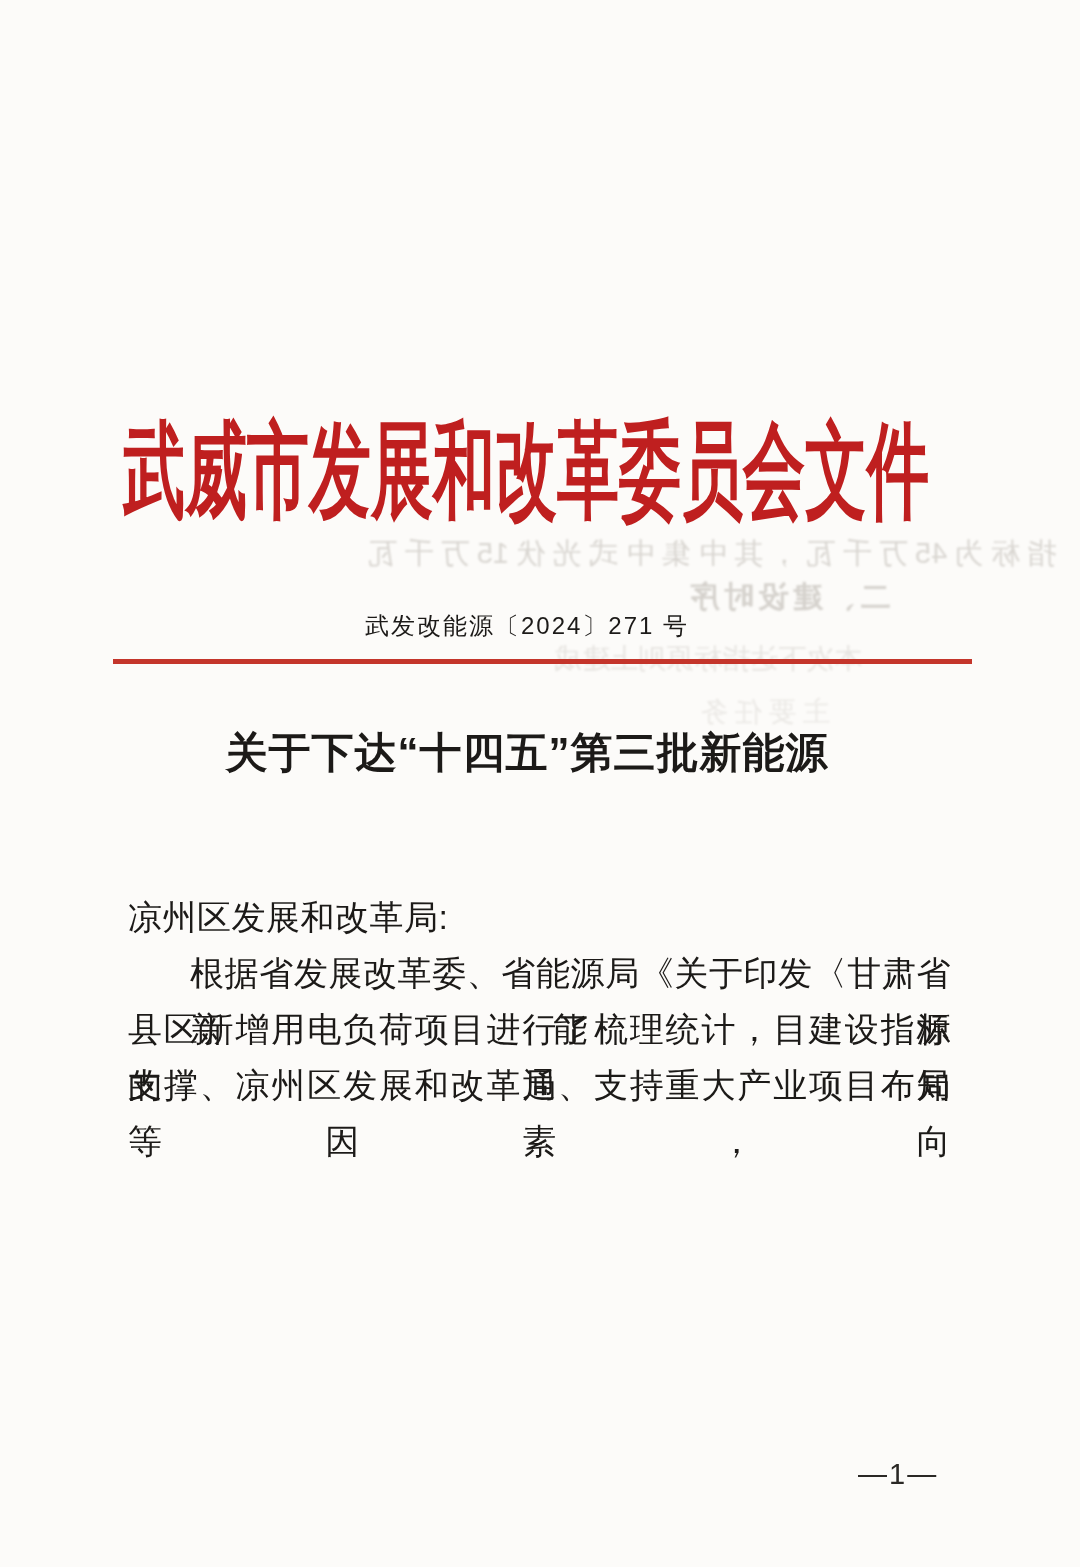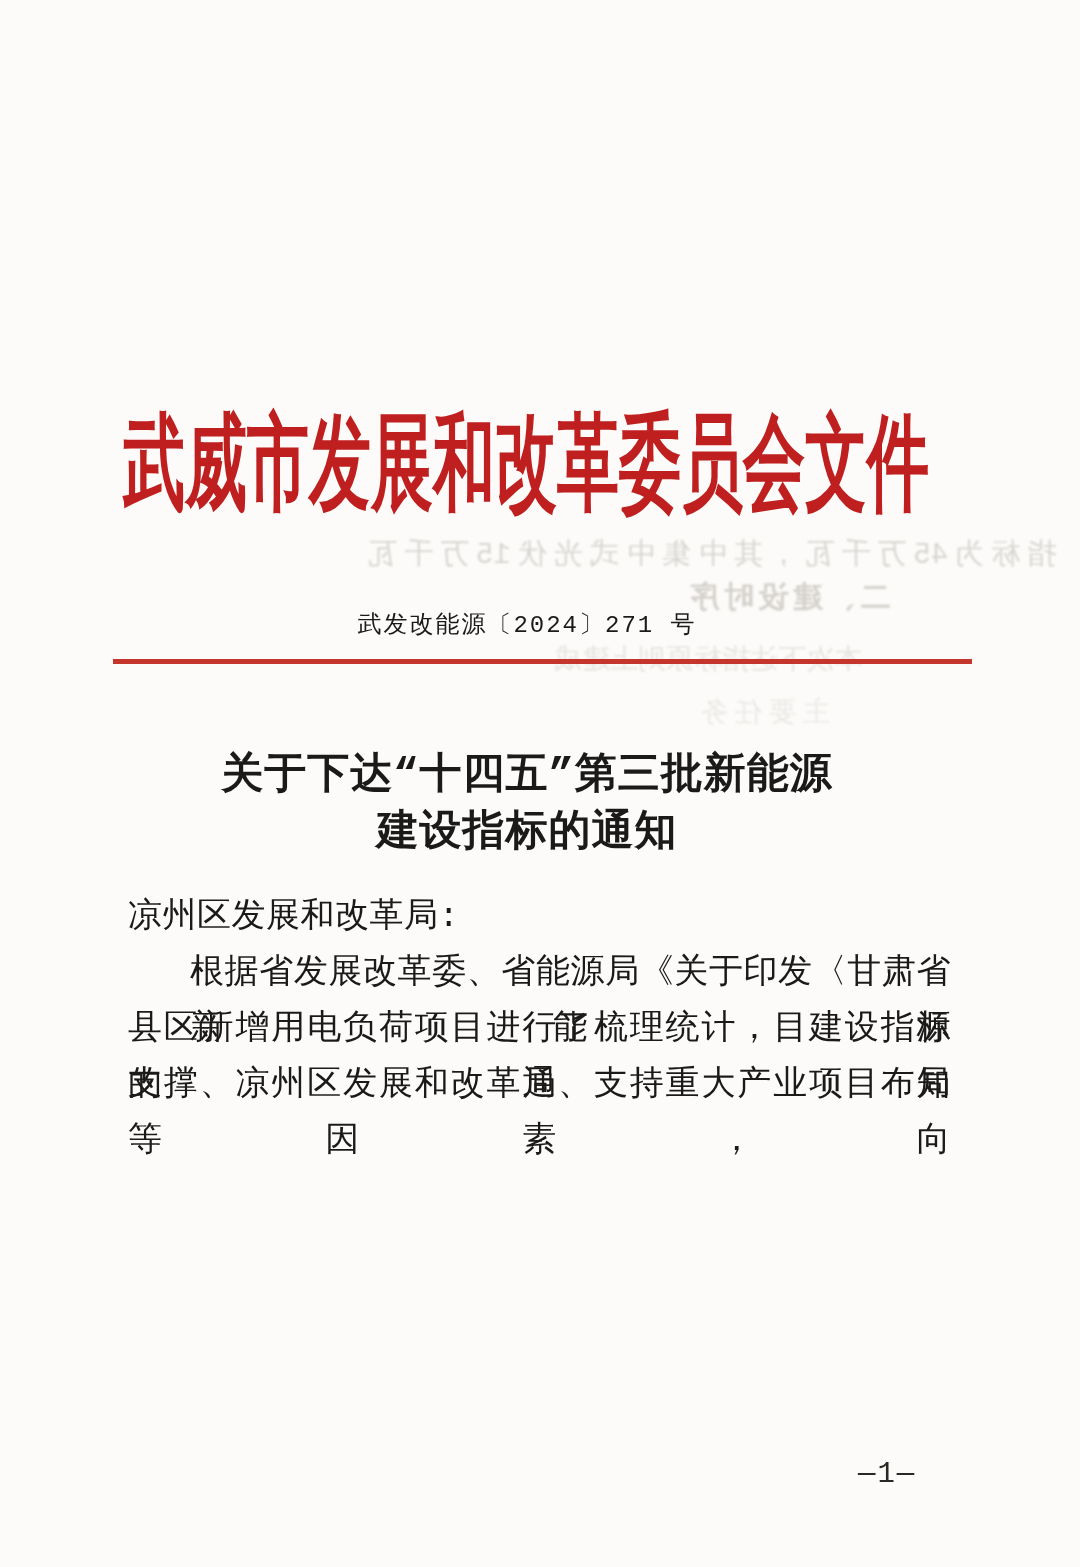--- a/index.html
+++ b/index.html
@@ -7,21 +7,21 @@
     padding: 0;
     background: #e8e6e2;
   }
   .page {
     position: relative;
     width: 1080px;
     height: 1567px;
     margin: 0 auto;
     background: #fcfbf9;
     overflow: hidden;
-    font-family: Liberation Mono, monospace;
+    font-family: Liberation Sans, sans-serif;
     color: #1c1a18;
   }
 
   
   .masthead {
     position: absolute;
     left: 123px;
     top: 419px;
     width: 806px;
     font-size: 62px;
@@ -55,21 +55,21 @@
     top: 659px;
     width: 859px;
     height: 5px;
     background: #c4352b;
   }
 
   
   .notice-title {
     position: absolute;
     left: 0;
-    top: 748px;
+    top: 724px;
     width: 1054px;
     text-align: center;
     font-size: 42px;
     line-height: 57px;
     font-weight: bold;
     letter-spacing: 1px;
   }
 
   
   .body-block {
@@ -131,21 +131,20 @@
   <div class="bleed bleed-4">主要任务</div>
 
   <div class="masthead">武威市发展和改革委员会文件</div>
 
   <div class="doc-number">武发改能源〔2024〕271 号</div>
 
   <div class="divider"></div>
 
   <div class="notice-title">
     <div>关于下达“十四五”第三批新能源</div>
-    <div>建设指标的通知</div>
   </div>
 
   <div class="body-block">
     <div class="line salutation">凉州区发展和改革局:</div>
     <div class="line indent">根据省发展改革委、省能源局《关于印发〈甘肃省新能源</div>
     <div class="line">县区新增用电负荷项目进行了梳理统计，目建设指标的通知</div>
     <div class="line">支撑、凉州区发展和改革局、支持重大产业项目布局等因素，向</div>
   </div>
 
   <div class="page-number">—1—</div>

